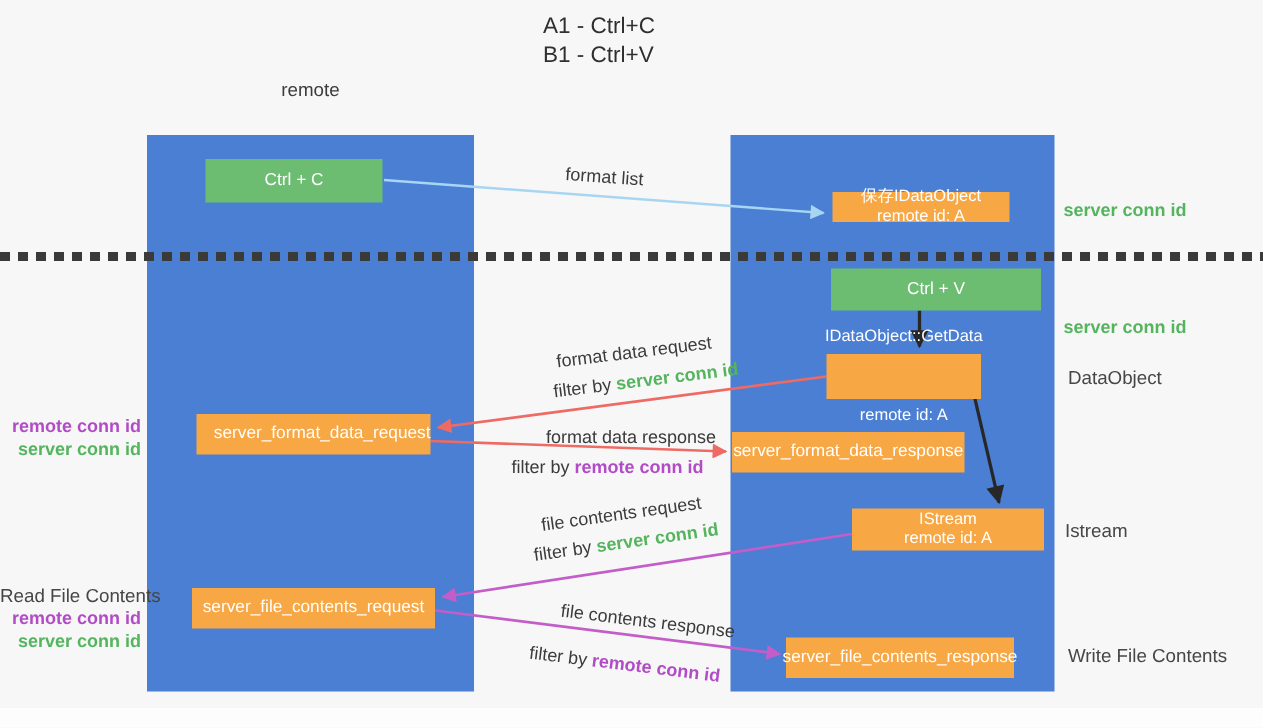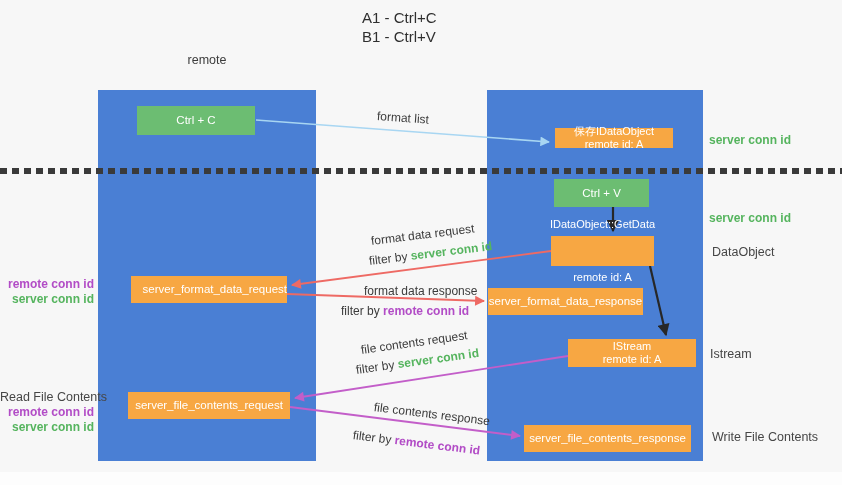--- a/index.html
+++ b/index.html
@@ -90,21 +90,21 @@
 
   <div class="box green single" style="left:137px;top:106px;width:118px;height:29px;">
     <div>Ctrl + C</div>
   </div>
 
   <div class="box orange" style="left:555px;top:128px;width:118px;height:20px;">
     <div>保存IDataObject</div>
     <div>remote id: A</div>
   </div>
 
-  <div class="box green single" style="left:554px;top:179px;width:95px;height:28px;">
+  <div class="box green single" style="left:554px;top:179px;width:140px;height:28px;">
     <div>Ctrl + V</div>
   </div>
 
   <div class="box orange" style="left:551px;top:236px;width:103px;height:30px;gap:40px;">
     <div>IDataObject::GetData</div>
     <div>remote id: A</div>
   </div>
 
   <div class="box orange single" style="left:131px;top:276px;width:156px;height:27px;align-items:flex-end;">
     <div>server_format_data_request</div>
@@ -116,21 +116,21 @@
 
   <div class="box orange" style="left:568px;top:339px;width:128px;height:28px;">
     <div>IStream</div>
     <div>remote id: A</div>
   </div>
 
   <div class="box orange single" style="left:128px;top:392px;width:162px;height:27px;">
     <div>server_file_contents_request</div>
   </div>
 
-  <div class="box orange single" style="left:524px;top:425px;width:167px;height:27px;">
+  <div class="box orange single" style="left:524px;top:425px;width:152px;height:27px;">
     <div>server_file_contents_response</div>
   </div>
 
   <div class="alabel" style="left:377px;top:109px;transform:rotate(4deg);">format list</div>
 
   <div class="alabel" style="left:371px;top:234px;transform:rotate(-7deg);">format data request</div>
   <div class="alabel" style="left:369px;top:254px;transform:rotate(-7deg);">
     <span>filter by</span>
     <span class="g">server conn id</span>
   </div>

